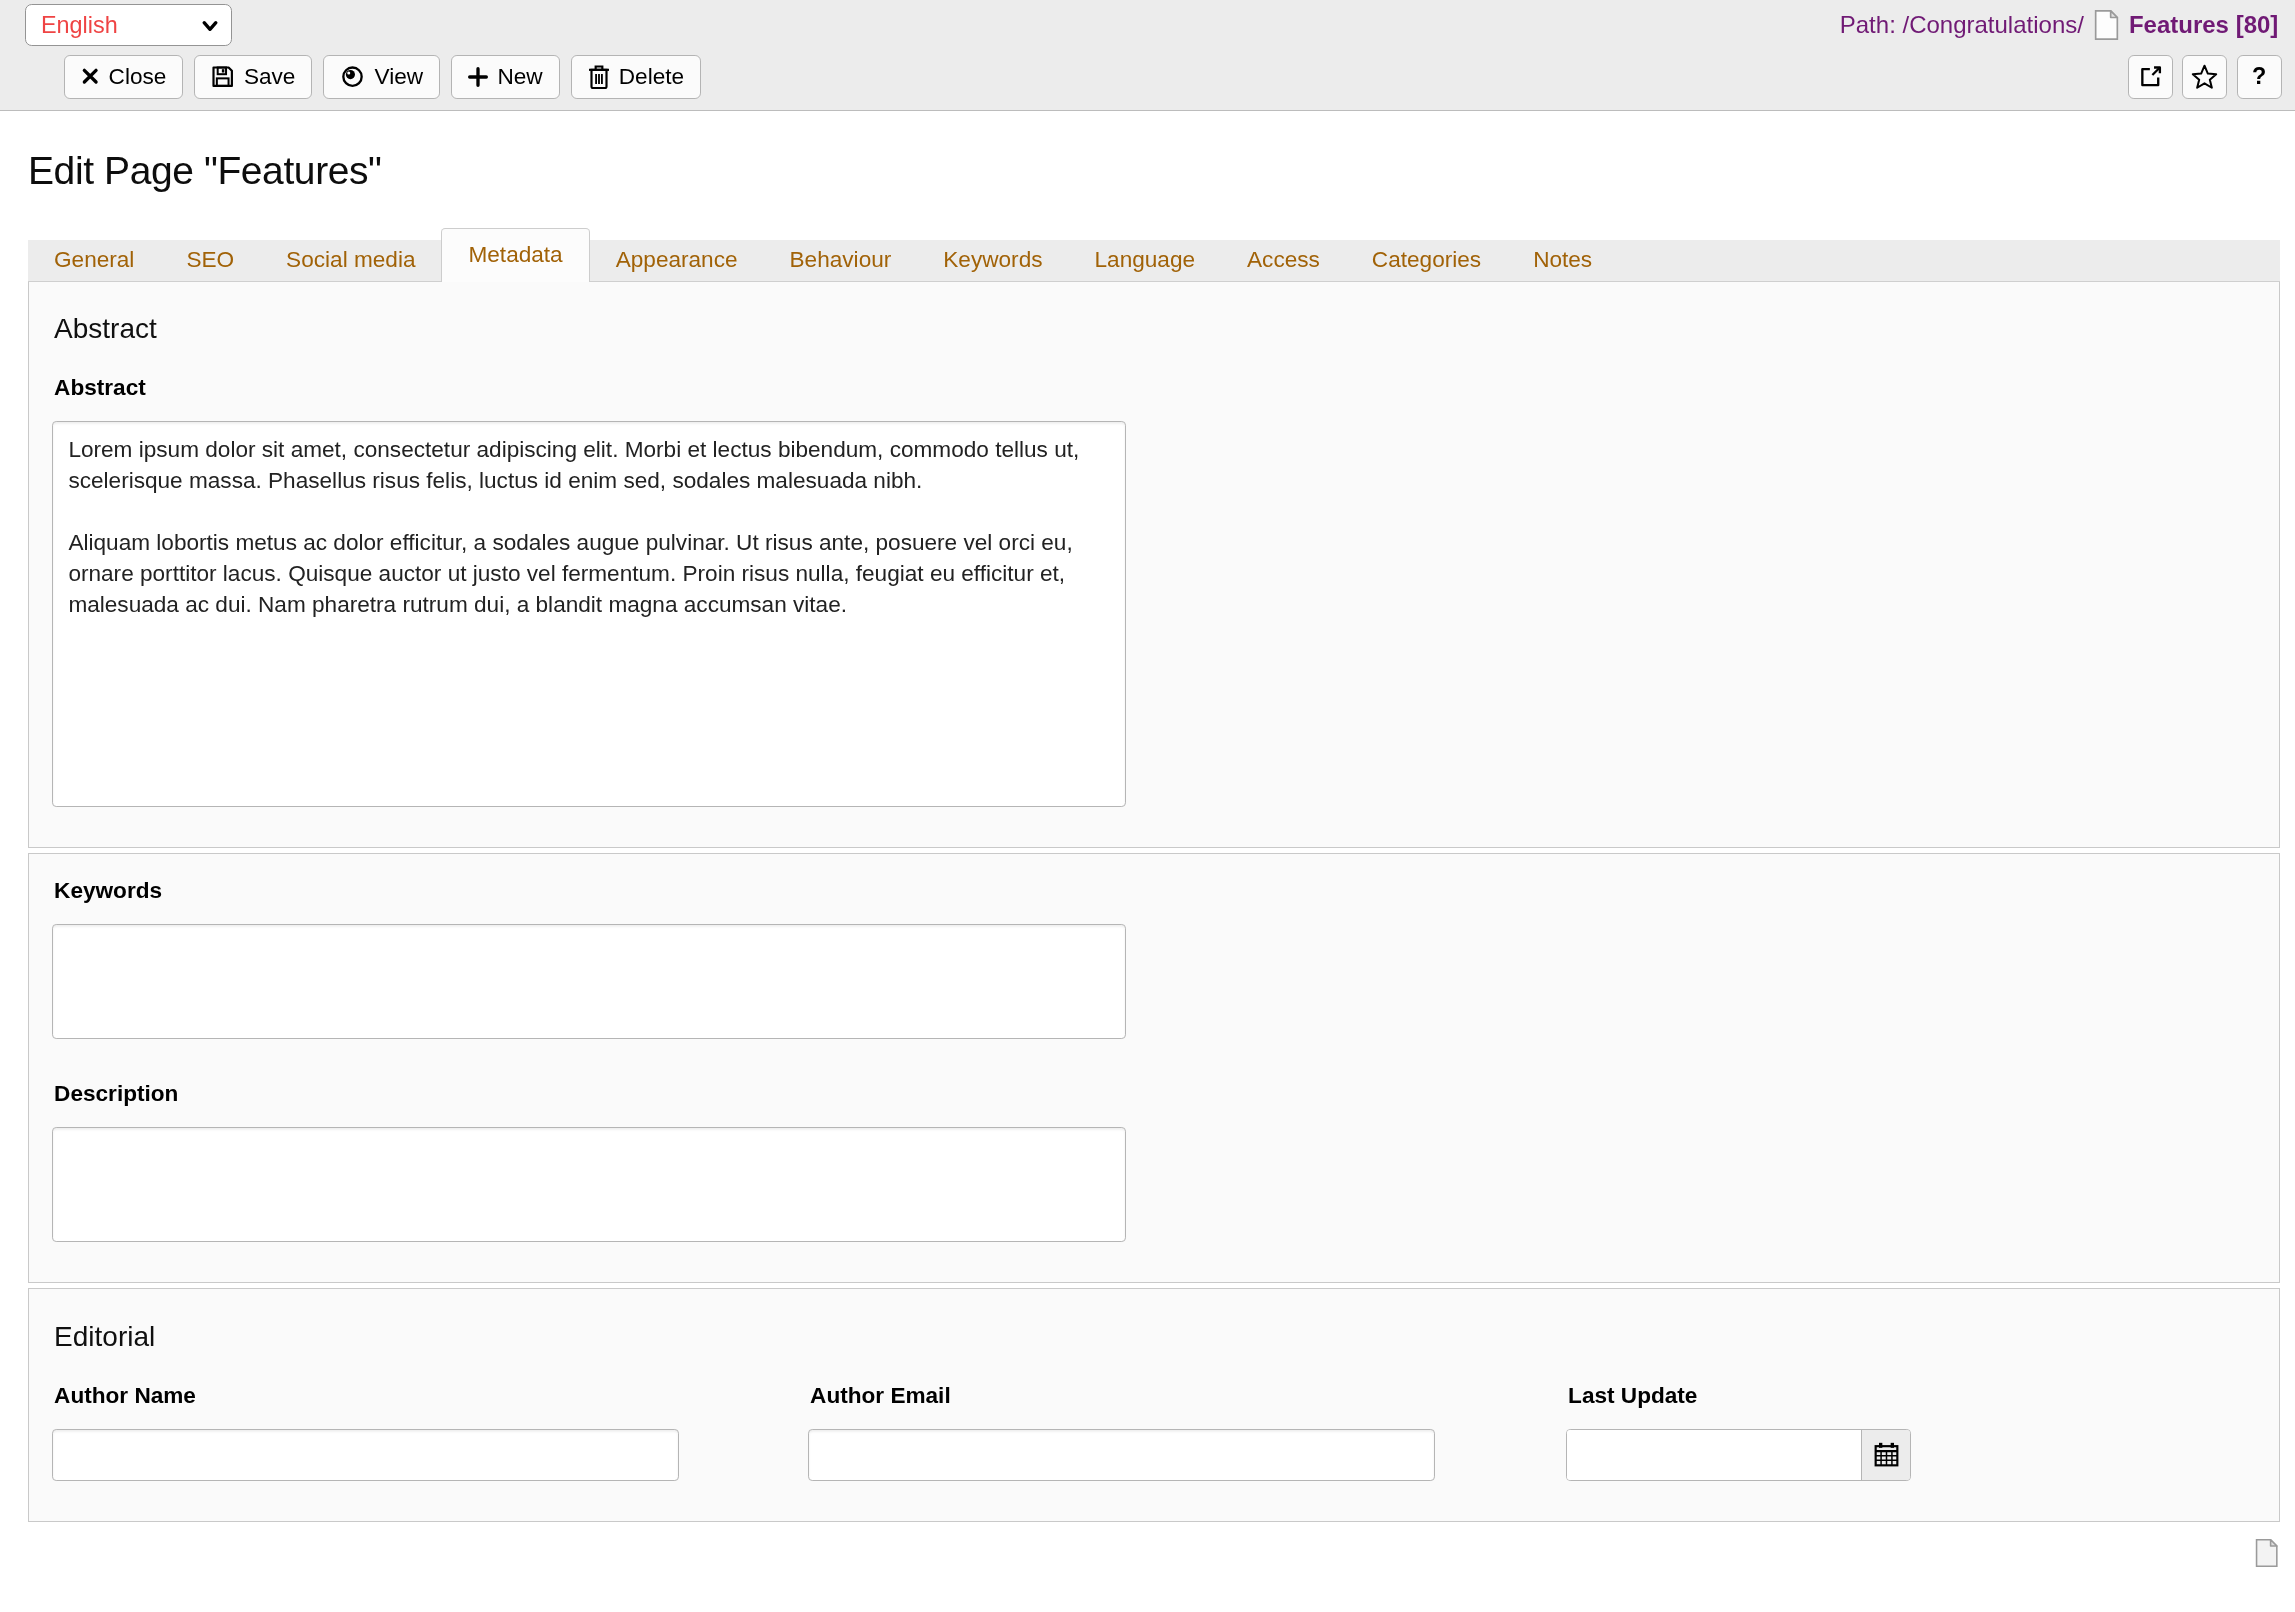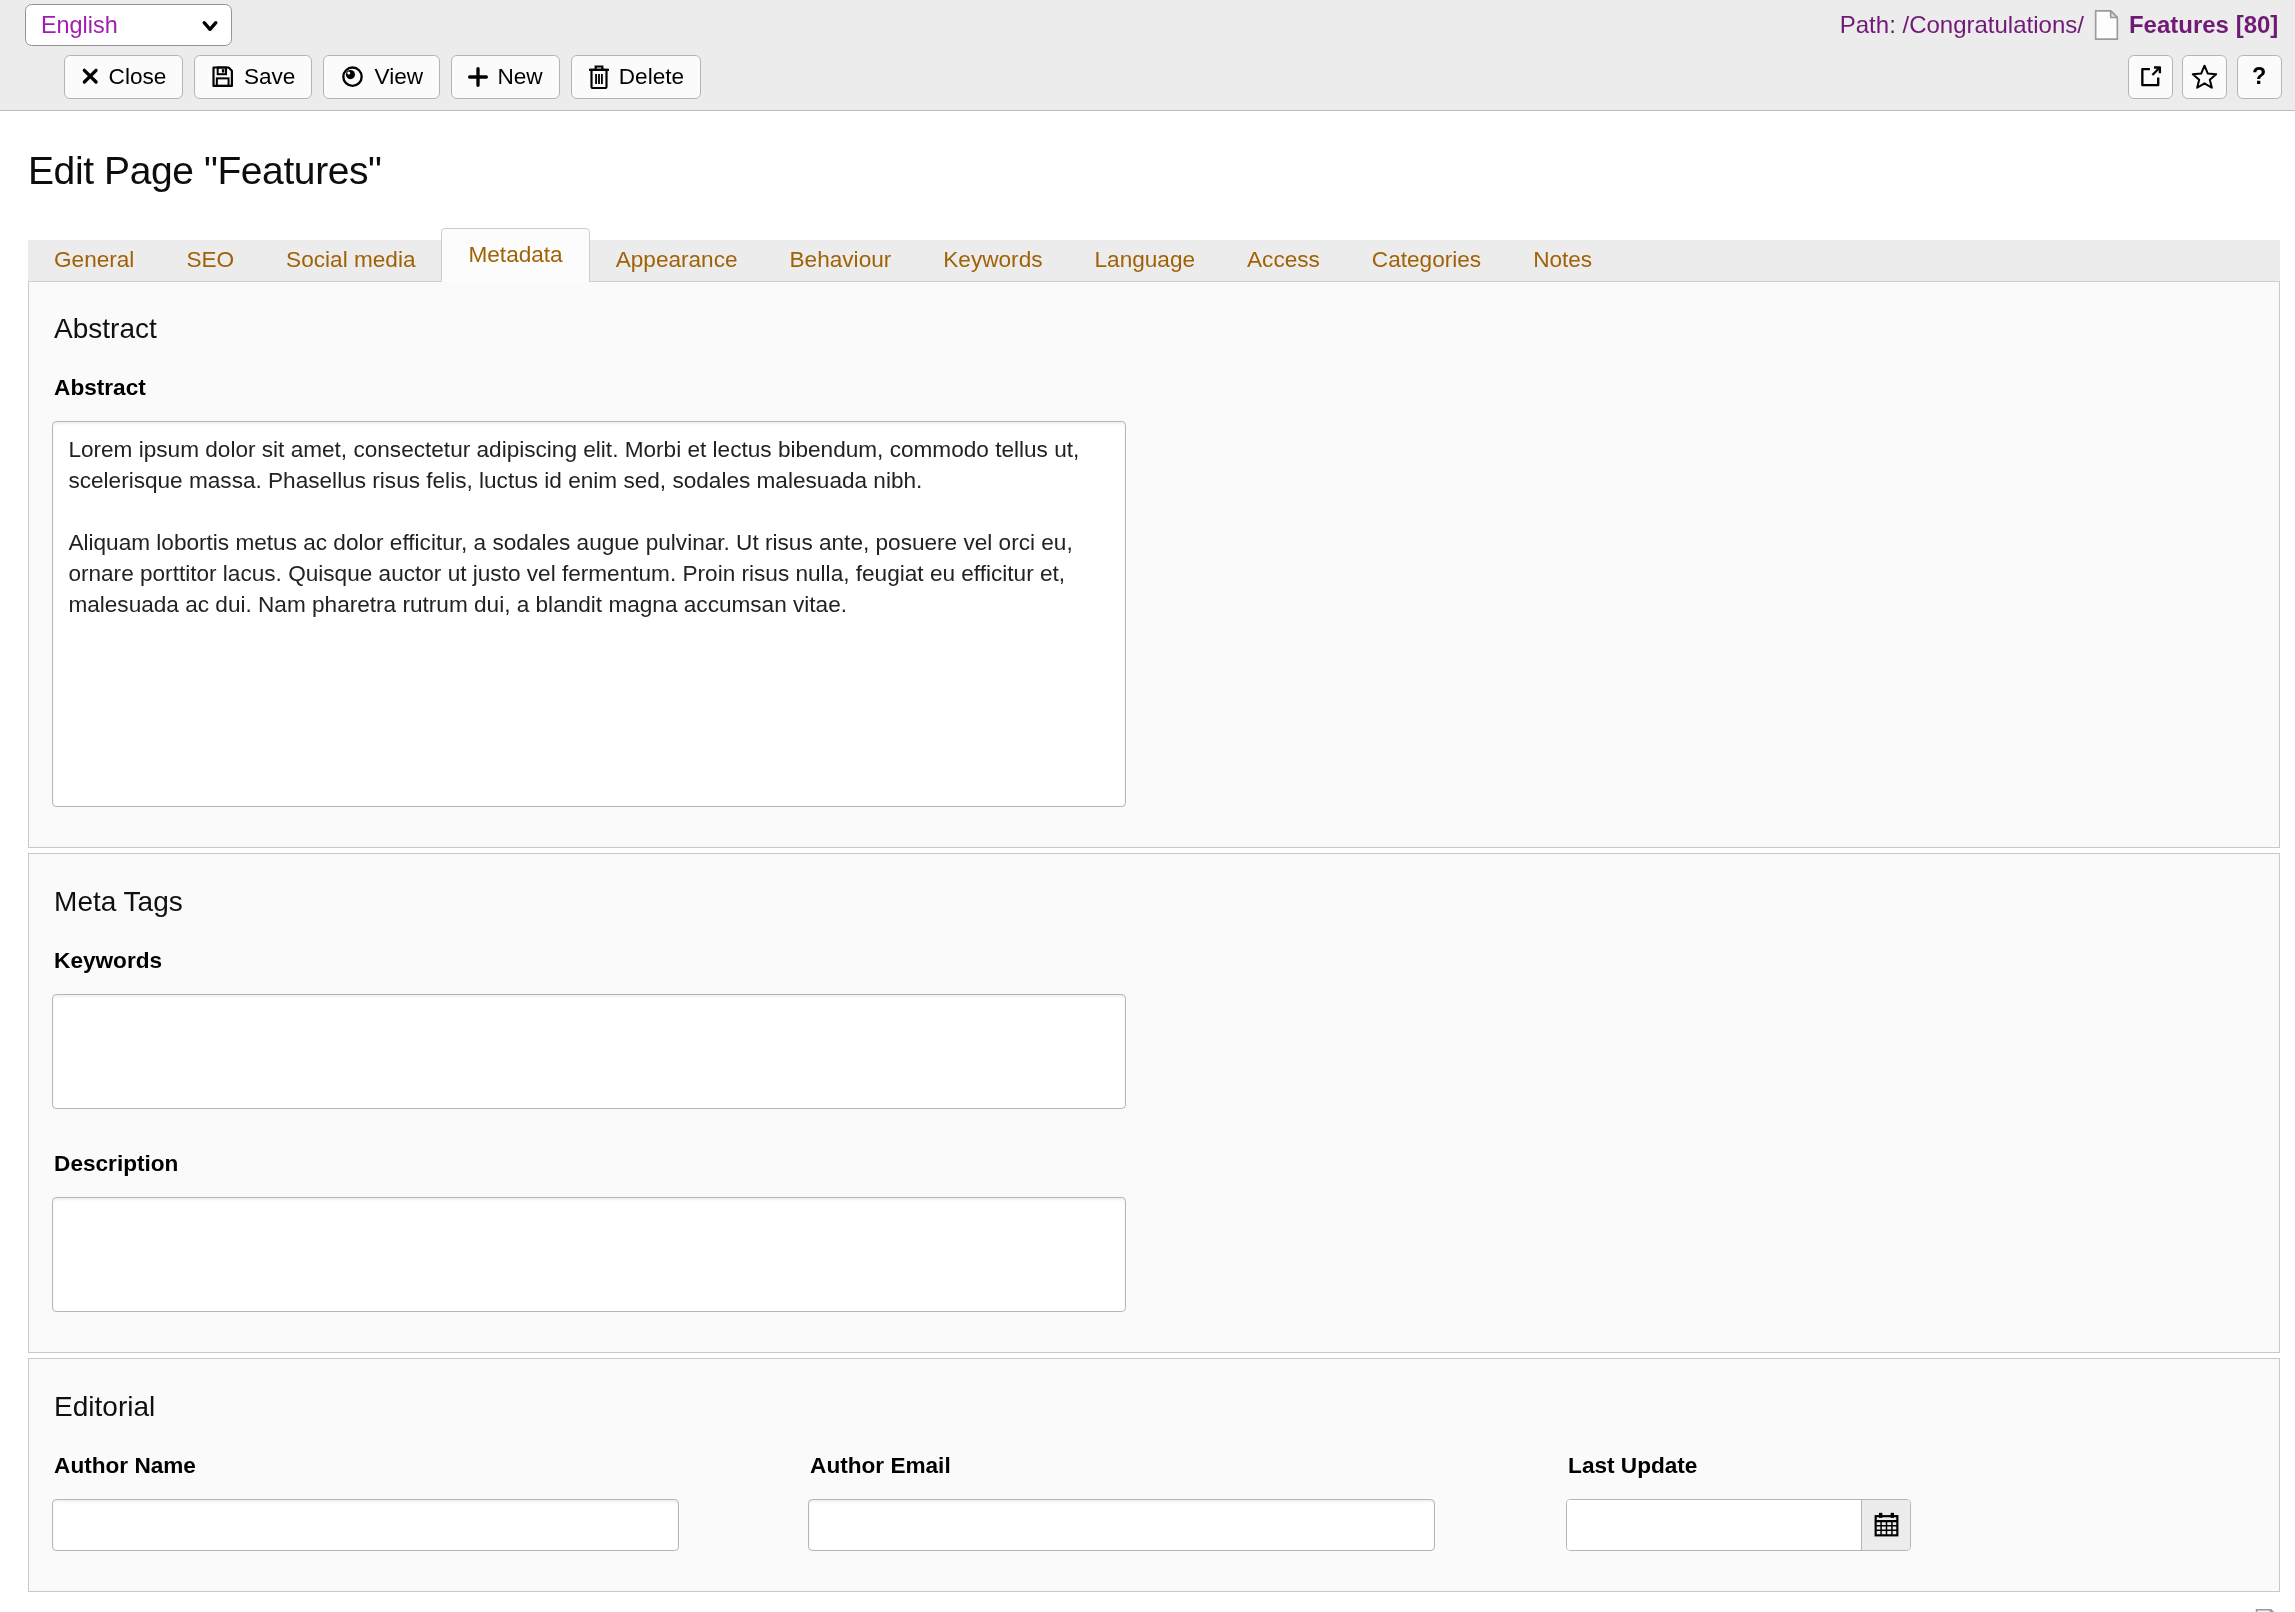--- a/index.html
+++ b/index.html
@@ -15,21 +15,21 @@
     background: #ececec;
     border-bottom: 1.7px solid #bcbcbc;
     padding: 4.2px 13.4px 11px 25px;
   }
   .topbar-row1 { display: flex; justify-content: space-between; align-items: center; }
   .select-wrap { position: relative; width: 207px; height: 42px; }
   .select-wrap select {
     -webkit-appearance: none; appearance: none;
     width: 100%; height: 100%;
     border: 1.7px solid #949494; border-radius: 6.7px;
-    background: #ffffff; color: #a21caf;
+    background: #ffffff; color: #ef4444;
     font-family: "Liberation Sans", sans-serif;
     font-size: 23.4px; padding: 0 44px 0 15px;
   }
   .select-wrap .chev {
     position: absolute; right: 11.7px; top: 11.7px; pointer-events: none;
   }
   .path-area { display: flex; align-items: center; gap: 10px; font-size: 24px; color: #701a75; padding-right: 3.3px; }
   .path-area .rec-title { font-weight: bold; }
 
   .topbar-row2 { display: flex; justify-content: space-between; align-items: flex-end; margin-top: 8.4px; padding-left: 39px; }
@@ -261,21 +261,20 @@
     <div class="section-title">Abstract</div>
     <div class="field">
       <label class="field-label">Abstract</label>
       <textarea class="ta-abstract" spellcheck="false" style="">Lorem ipsum dolor sit amet, consectetur adipiscing elit. Morbi et lectus bibendum, commodo tellus ut, scelerisque massa. Phasellus risus felis, luctus id enim sed, sodales malesuada nibh.
 
 Aliquam lobortis metus ac dolor efficitur, a sodales augue pulvinar. Ut risus ante, posuere vel orci eu, ornare porttitor lacus. Quisque auctor ut justo vel fermentum. Proin risus nulla, feugiat eu efficitur et, malesuada ac dui. Nam pharetra rutrum dui, a blandit magna accumsan vitae.</textarea>
     </div>
   </div>
 
   <div class="section">
-    <div class="section-title">Meta Tags</div>
     <div class="field">
       <label class="field-label">Keywords</label>
       <textarea class="ta-small" spellcheck="false" style=""></textarea>
     </div>
     <div class="field">
       <label class="field-label">Description</label>
       <textarea class="ta-small" spellcheck="false" style=""></textarea>
     </div>
   </div>
 

